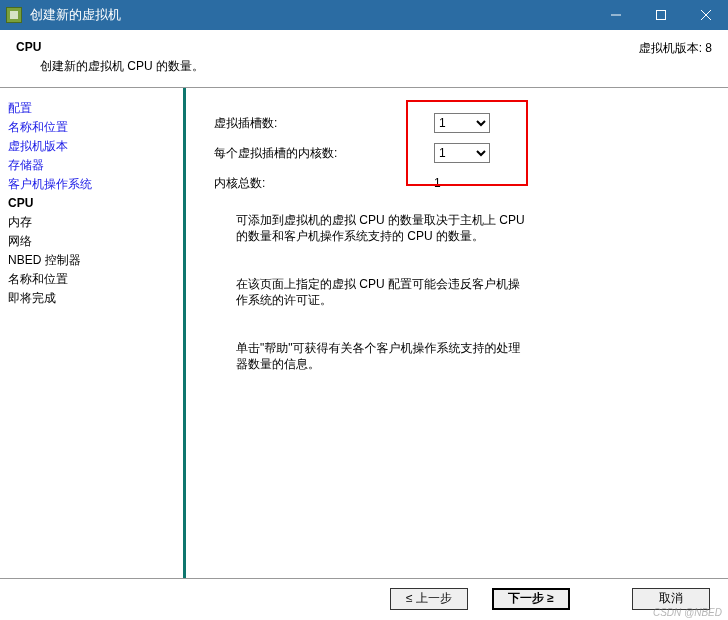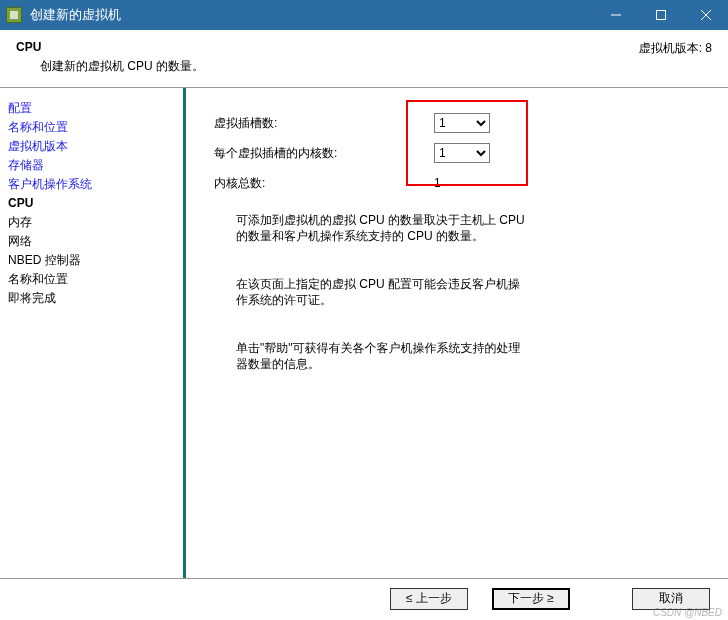--- a/index.html
+++ b/index.html
@@ -30,21 +30,21 @@
     .form-row { display: flex; align-items: center; height: 30px; }
     .form-row .label { width: 220px; }
     .form-row .val-static { width: 60px; }
     .form-row select { width: 56px; height: 20px; border: 1px solid #7a7a7a; background: #fff; font-size: 12px; }
 
     .info-block { margin-top: 14px; margin-left: 22px; width: 290px; line-height: 16px; color: #000; }
     .info-block + .info-block { margin-top: 32px; }
 
     .footer { height: 40px; border-top: 1px solid #999; display: flex; align-items: center; justify-content: flex-end; padding-right: 18px; gap: 24px; }
     .footer button { min-width: 78px; height: 22px; border: 1px solid #333; background: #efefef; font-size: 12px; cursor: pointer; padding: 0 8px; }
-    .footer button.primary { border: 2px solid #000; }
+    .footer button.primary { border: 2px solid #000; font-weight: bold; }
     .footer .spacer-sm { width: 14px; }
 
     .watermark { position: absolute; right: 6px; bottom: 2px; color: rgba(120,120,120,0.55); font-size: 10px; font-style: italic; pointer-events: none; }
   </style>
 </head>
 <body>
 
 <div class="titlebar">
   <div class="win-icon">
     <svg width="10" height="10" viewBox="0 0 10 10">

